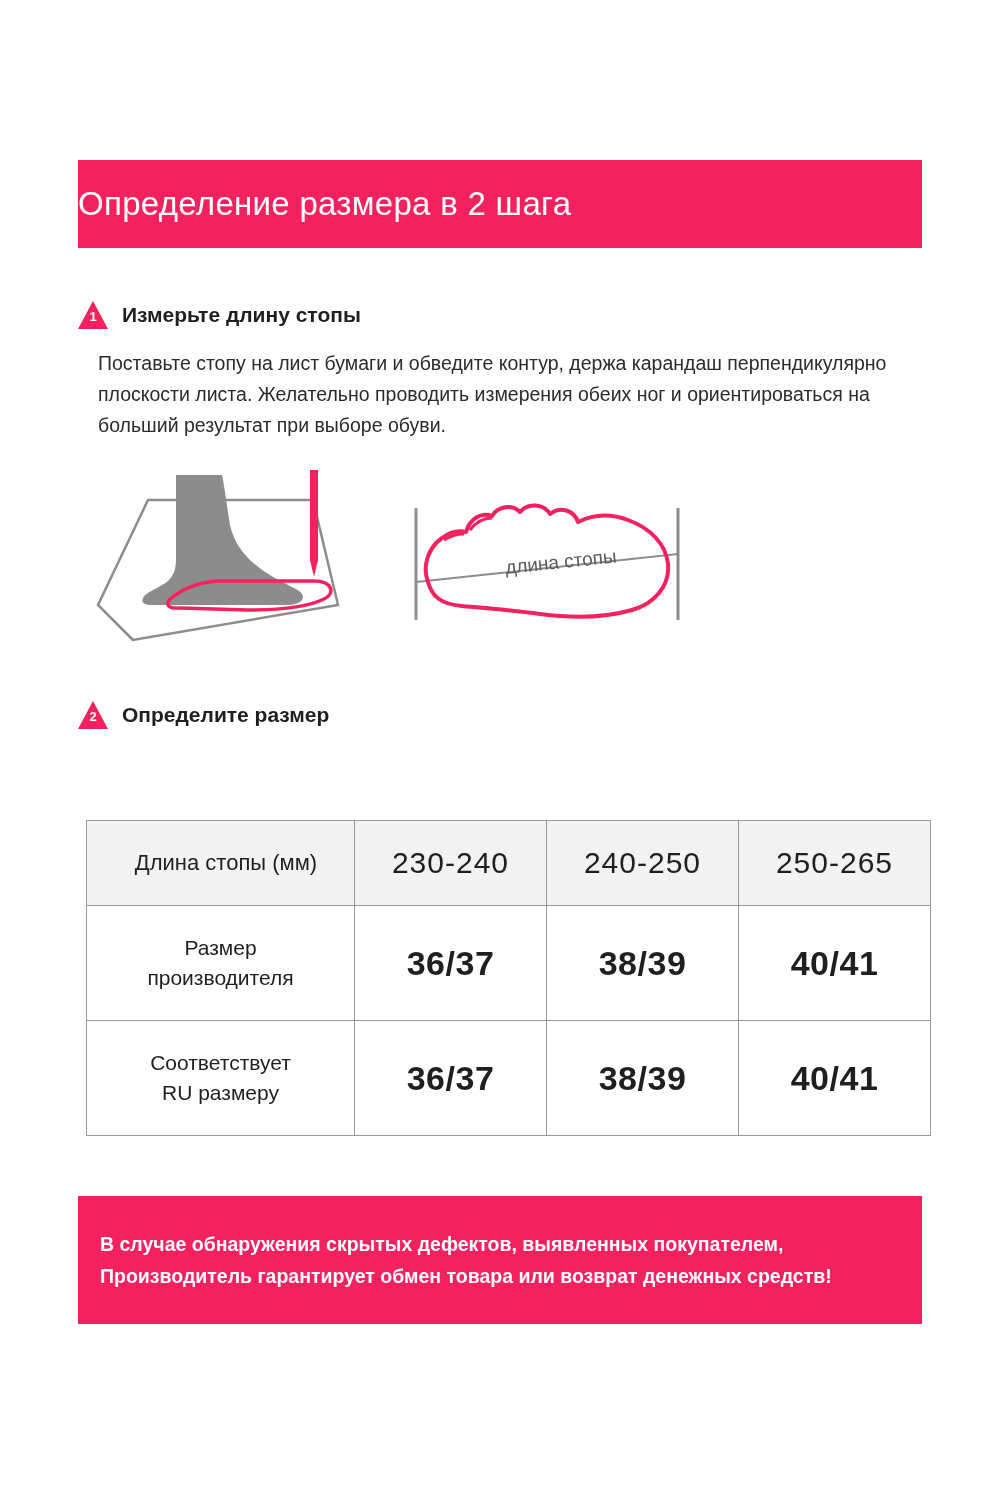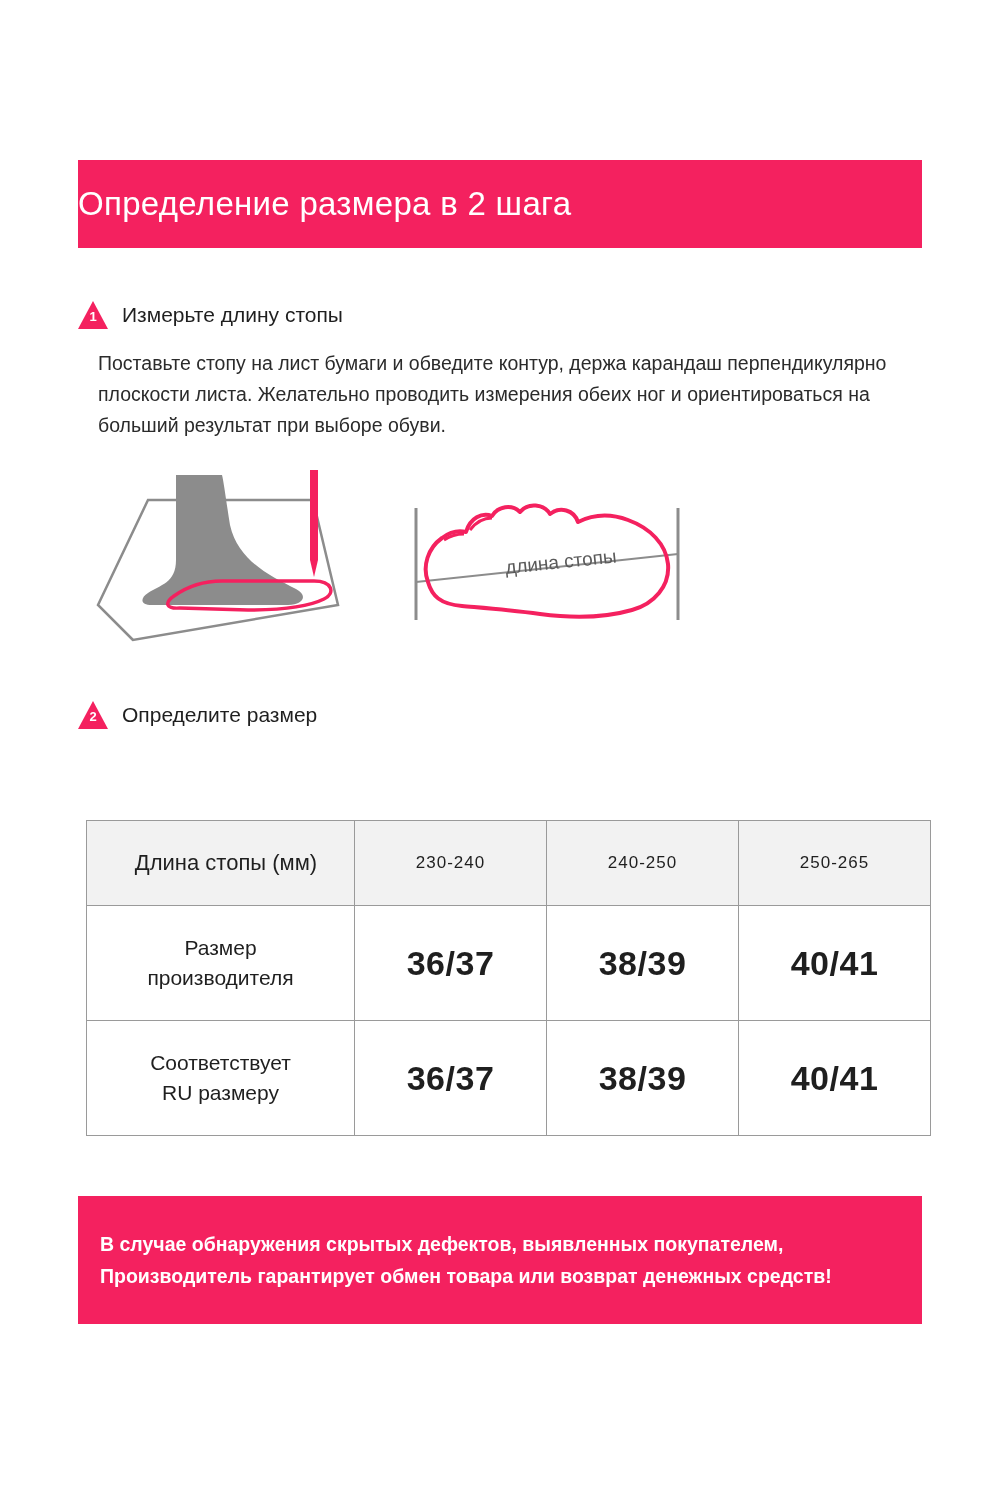--- a/index.html
+++ b/index.html
@@ -76,21 +76,21 @@
     top: 9px;
     width: 30px;
     text-align: center;
     color: #ffffff;
     font-size: 13px;
     line-height: 14px;
     font-weight: bold;
   }
   .step-title {
     font-size: 21px;
-    font-weight: normal;
+    font-weight: bold;
     color: #1f1f1f;
   }
   .step-body {
     margin-top: 18px;
     margin-left: 20px;
     font-size: 19.5px;
     line-height: 31px;
     color: #2b2b2b;
     max-width: 790px;
   }
@@ -126,21 +126,21 @@
   .size-table td {
     border: 1.5px solid #9a9a9a;
     text-align: center;
     vertical-align: middle;
     color: #1f1f1f;
   }
   .size-table thead th {
     background: #f2f2f2;
     height: 82px;
     font-weight: normal;
-    font-size: 17px;
+    font-size: 30px;
     letter-spacing: 1px;
   }
   .size-table thead th.rowhead {
     font-size: 22px;
     letter-spacing: 0;
     padding-left: 12px;
   }
   .size-table tbody td {
     height: 112px;
     background: #ffffff;

